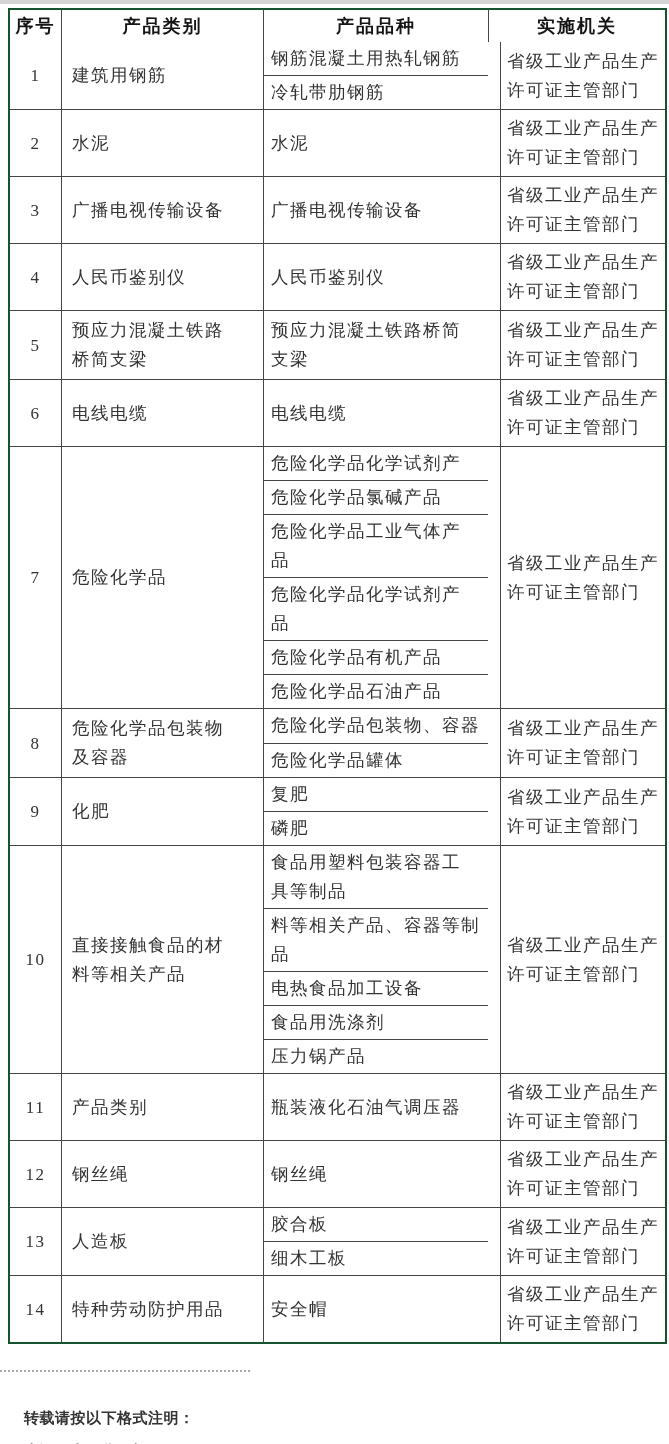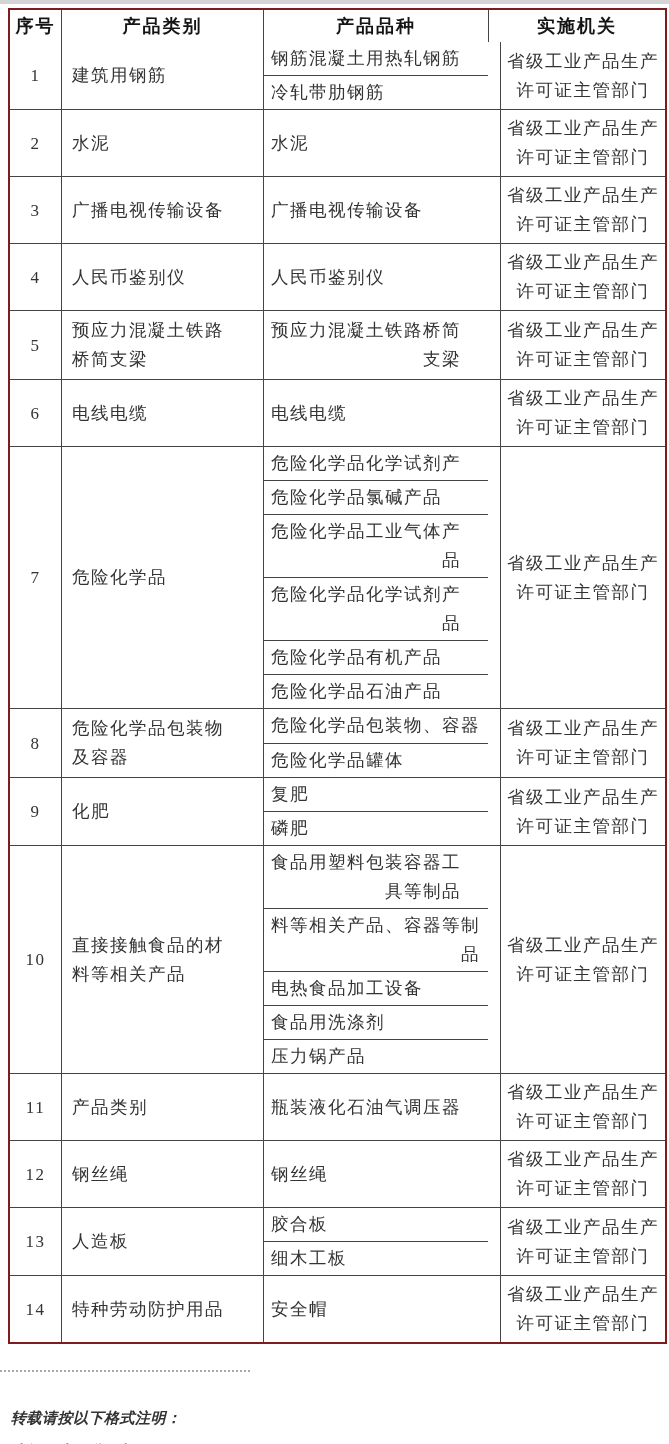--- a/index.html
+++ b/index.html
@@ -13,21 +13,21 @@
 
   .top-strip {
     width: 100%;
     height: 4px;
     background: #d4d4d4;
   }
 
   .table {
     width: 659px;
     margin: 4px 0 0 8px;
-    border: 2px solid #7f1d1d;
+    border: 2px solid #14532d;
     background: #fff;
   }
   .tr { display: flex; align-items: stretch; }
   .tr + .tr { border-top: 1.5px solid #454545; }
 
   .tr { font-size: 17.5px; letter-spacing: 1.5px; line-height: 29px; }
 
   .c-no {
     width: 51px;
     flex: 0 0 51px;
@@ -39,35 +39,35 @@
     flex: 0 0 202px;
     border-left: 1.5px solid #454545;
     display: flex; align-items: center;
     padding: 5px 6px 5px 10px;
     white-space: pre-line;
   }
   .c-var {
     width: 225px;
     flex: 0 0 225px;
     border-left: 1.5px solid #454545;
-    display: flex; flex-direction: column; align-items: stretch; text-align: right;
+    display: flex; flex-direction: column; align-items: stretch;
   }
   .vcell {
     flex: 1 1 auto;
     min-height: 33px;
     display: flex; align-items: center;
     padding: 2px 3px 2px 7px;
     white-space: pre-line;
   }
   .vcell + .vcell { border-top: 1.5px solid #454545; }
   .c-auth {
     flex: 1 1 auto;
     border-left: 1.5px solid #454545;
     display: flex; align-items: center; justify-content: center;
-    text-align: center;
+    text-align: left;
     white-space: pre-line;
     padding: 4px 4px;
     margin-left: 12px;
   }
 
   .thead { background: #ffffff; }
   .thead .hcell {
     font-family: "Liberation Sans", "DejaVu Sans", sans-serif;
     font-weight: bold;
     font-size: 18px;
@@ -90,21 +90,21 @@
     margin: 26px 0 0 0;
   }
 
   .footer {
     margin: 36px 0 0 7px;
     font-family: "Liberation Sans", "DejaVu Sans", sans-serif;
     font-size: 15px;
     font-weight: bold;
     color: #333333;
   }
-  .footer p { margin: 0 0 13px 4px; letter-spacing: 0.5px; line-height: 20px; font-style: italic; }
+  .footer p { margin: 0 0 13px 17px; letter-spacing: 0.5px; line-height: 20px; }
 </style>
 </head>
 <body>
 
 <div class="page">
 
   <div class="top-strip"></div>
 
   <div class="table">
     <div class="tr thead">

